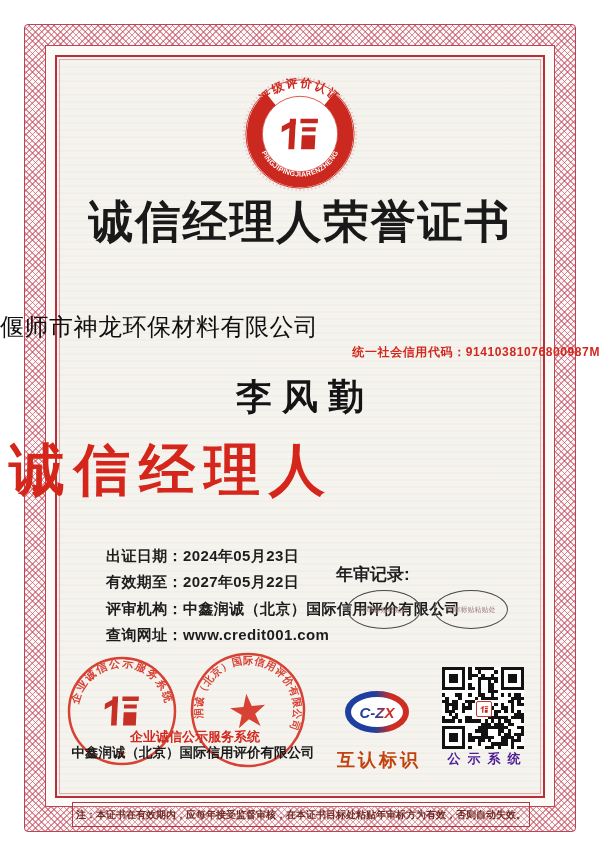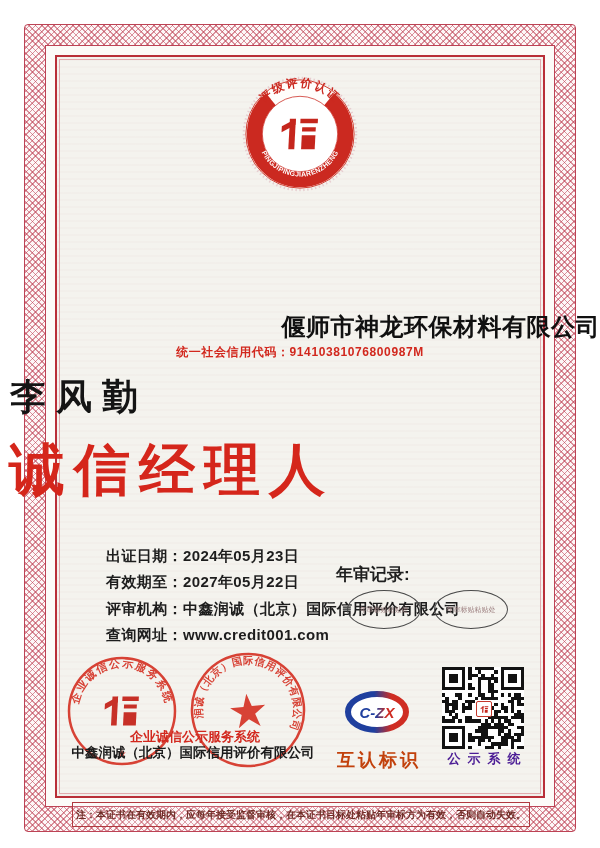--- a/index.html
+++ b/index.html
@@ -34,23 +34,23 @@
   .content{position:absolute;inset:0;z-index:5;}
 
   
   .badge{left:242px;top:76px;width:116px;height:116px;}
   .title{left:0;right:0;top:197px;text-align:center;font-size:45px;font-weight:900;
     color:#191919;letter-spacing:2px;line-height:50px;}
   .subtitle{left:0;right:0;top:250px;text-align:center;font-size:14.5px;font-weight:700;
     color:#262626;letter-spacing:3.2px;}
   .credit-line{right:74px;top:277px;font-size:13px;font-weight:700;color:#d2281e;letter-spacing:.5px;}
 
-  .company{left:0;right:0;top:311px;text-align:right;font-size:24px;font-weight:700;color:#101010;letter-spacing:.5px;}
-  .social{left:0;right:0;top:344px;text-align:center;font-size:12px;font-weight:700;color:#d2281e;letter-spacing:.6px;}
-  .person{left:0;right:0;top:373px;text-align:left;font-size:36px;font-weight:900;color:#141414;
+  .company{left:0;right:0;top:311px;text-align:left;font-size:24px;font-weight:400;color:#101010;letter-spacing:.5px;}
+  .social{left:0;right:0;top:344px;text-align:right;font-size:12px;font-weight:700;color:#d2281e;letter-spacing:.6px;}
+  .person{left:0;right:0;top:373px;text-align:center;font-size:36px;font-weight:900;color:#141414;
     letter-spacing:10px;text-indent:10px;}
   .honor{left:0;right:0;top:433px;font-size:56px;font-weight:900;color:#d5261b;
     letter-spacing:9px;text-indent:9px;font-family:"Liberation Serif","DejaVu Serif",serif;}
 
   
   .details{left:86px;top:547px;}
   .detail-row{height:26.4px;font-size:15px;font-weight:700;color:#1d1d1d;letter-spacing:.4px;white-space:nowrap;margin-left:20px;}
 
   .annual-label{left:336px;top:563px;font-size:17px;font-weight:700;color:#1f1f1f;}
   .sticker{width:72px;height:37px;border:1.5px solid #4a4a4a;border-radius:50%;
@@ -112,20 +112,21 @@
     <path id="badgeBotArc" d="M20.1,78.6 A44,44 0 0 0 99.9,78.6" fill="none"></path>
     <text font-size="12" font-weight="bold" fill="#cb2920" letter-spacing="2">
       <textPath href="#badgeTopArc" startOffset="50%" text-anchor="middle">评级评价认证</textPath>
     </text>
     <text font-size="7.2" font-weight="bold" fill="#ffffff" letter-spacing="0.3">
       <textPath href="#badgeBotArc" startOffset="50%" text-anchor="middle">PINGJIPINGJIARENZHENG</textPath>
     </text>
     <use href="#xin-logo" x="38" y="38" width="44" height="44"></use>
   </svg>
 
+  <div class="abs title">诚信经理人荣誉证书</div>
 
   <div class="abs company">偃师市神龙环保材料有限公司</div>
   <div class="abs social">
     <span>统一社会信用代码：</span><span>91410381076800987M</span>
   </div>
   <div class="abs person">李风勤</div>
   <div class="abs honor">诚信经理人</div>
 
   <div class="abs details">
     <div class="detail-row">

